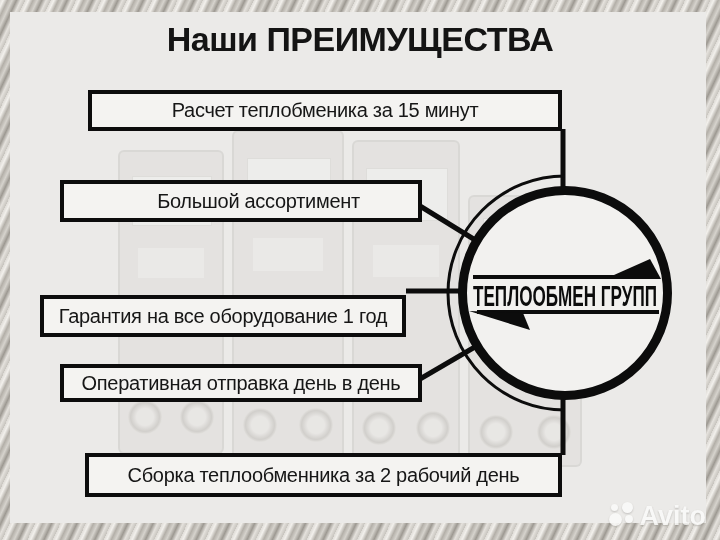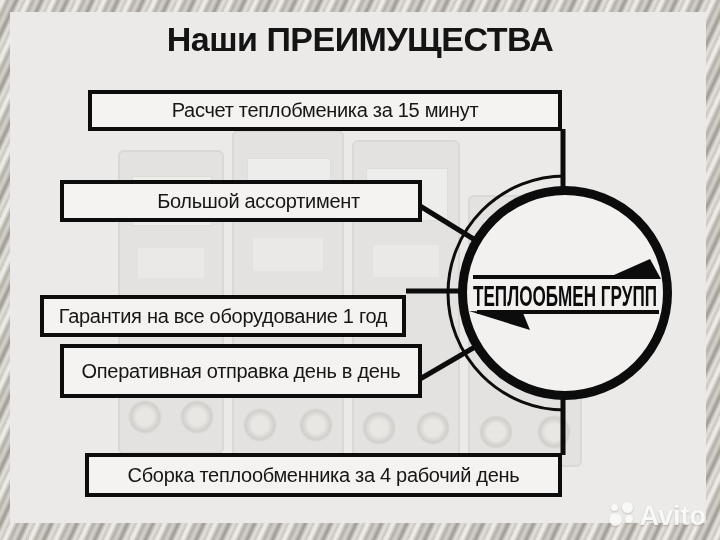--- a/index.html
+++ b/index.html
@@ -36,21 +36,21 @@
   
   .adv{
     position:absolute;box-sizing:border-box;border:4px solid #0c0c0c;
     background:#f4f3f1;display:flex;align-items:center;justify-content:center;
     font-size:20px;color:#161616;letter-spacing:-.3px;white-space:nowrap;
     z-index:3;
   }
   .adv-1{left:88px;top:90px;width:474px;height:41px;}
   .adv-2{left:60px;top:180px;width:362px;height:42px;padding-left:35px;}
   .adv-3{left:40px;top:278px;width:366px;height:42px;margin-top:17px;}
-  .adv-4{left:60px;top:344px;width:362px;height:54px;}
+  .adv-4{left:60px;top:364px;width:362px;height:38px;}
   .adv-5{left:85px;top:453px;width:477px;height:44px;}
   
   .diagram{position:absolute;left:0;top:0;width:720px;height:540px;z-index:2;}
   
   .watermark{position:absolute;right:14px;bottom:8px;display:flex;align-items:flex-start;
     gap:5px;z-index:5;opacity:.92;}
   .avito-dots{position:relative;width:26px;height:27px;}
   .avito-dots i{position:absolute;border-radius:50%;background:#fdfdfc;opacity:.82;
     box-shadow:0 1px 2px rgba(120,118,112,.45);}
   .avito-dots .d1{width:7px;height:7px;left:2px;top:3px;}
@@ -121,21 +121,21 @@
 <div class="adv adv-2">
     <span>Большой ассортимент</span>
   </div>
 <div class="adv adv-3">
     <span>Гарантия на все оборудование 1 год</span>
   </div>
 <div class="adv adv-4">
     <span>Оперативная отправка день в день</span>
   </div>
 <div class="adv adv-5">
-    <span>Сборка теплообменника за 4 рабочий день</span>
+    <span>Сборка теплообменника за 2 рабочий день</span>
   </div>
 
 <div class="watermark">
   <span class="avito-dots">
     <i class="d1"></i>
       <i class="d2"></i>
       <i class="d3"></i>
       <i class="d4"></i>
   </span>
   <span class="avito-text">Avito</span>

